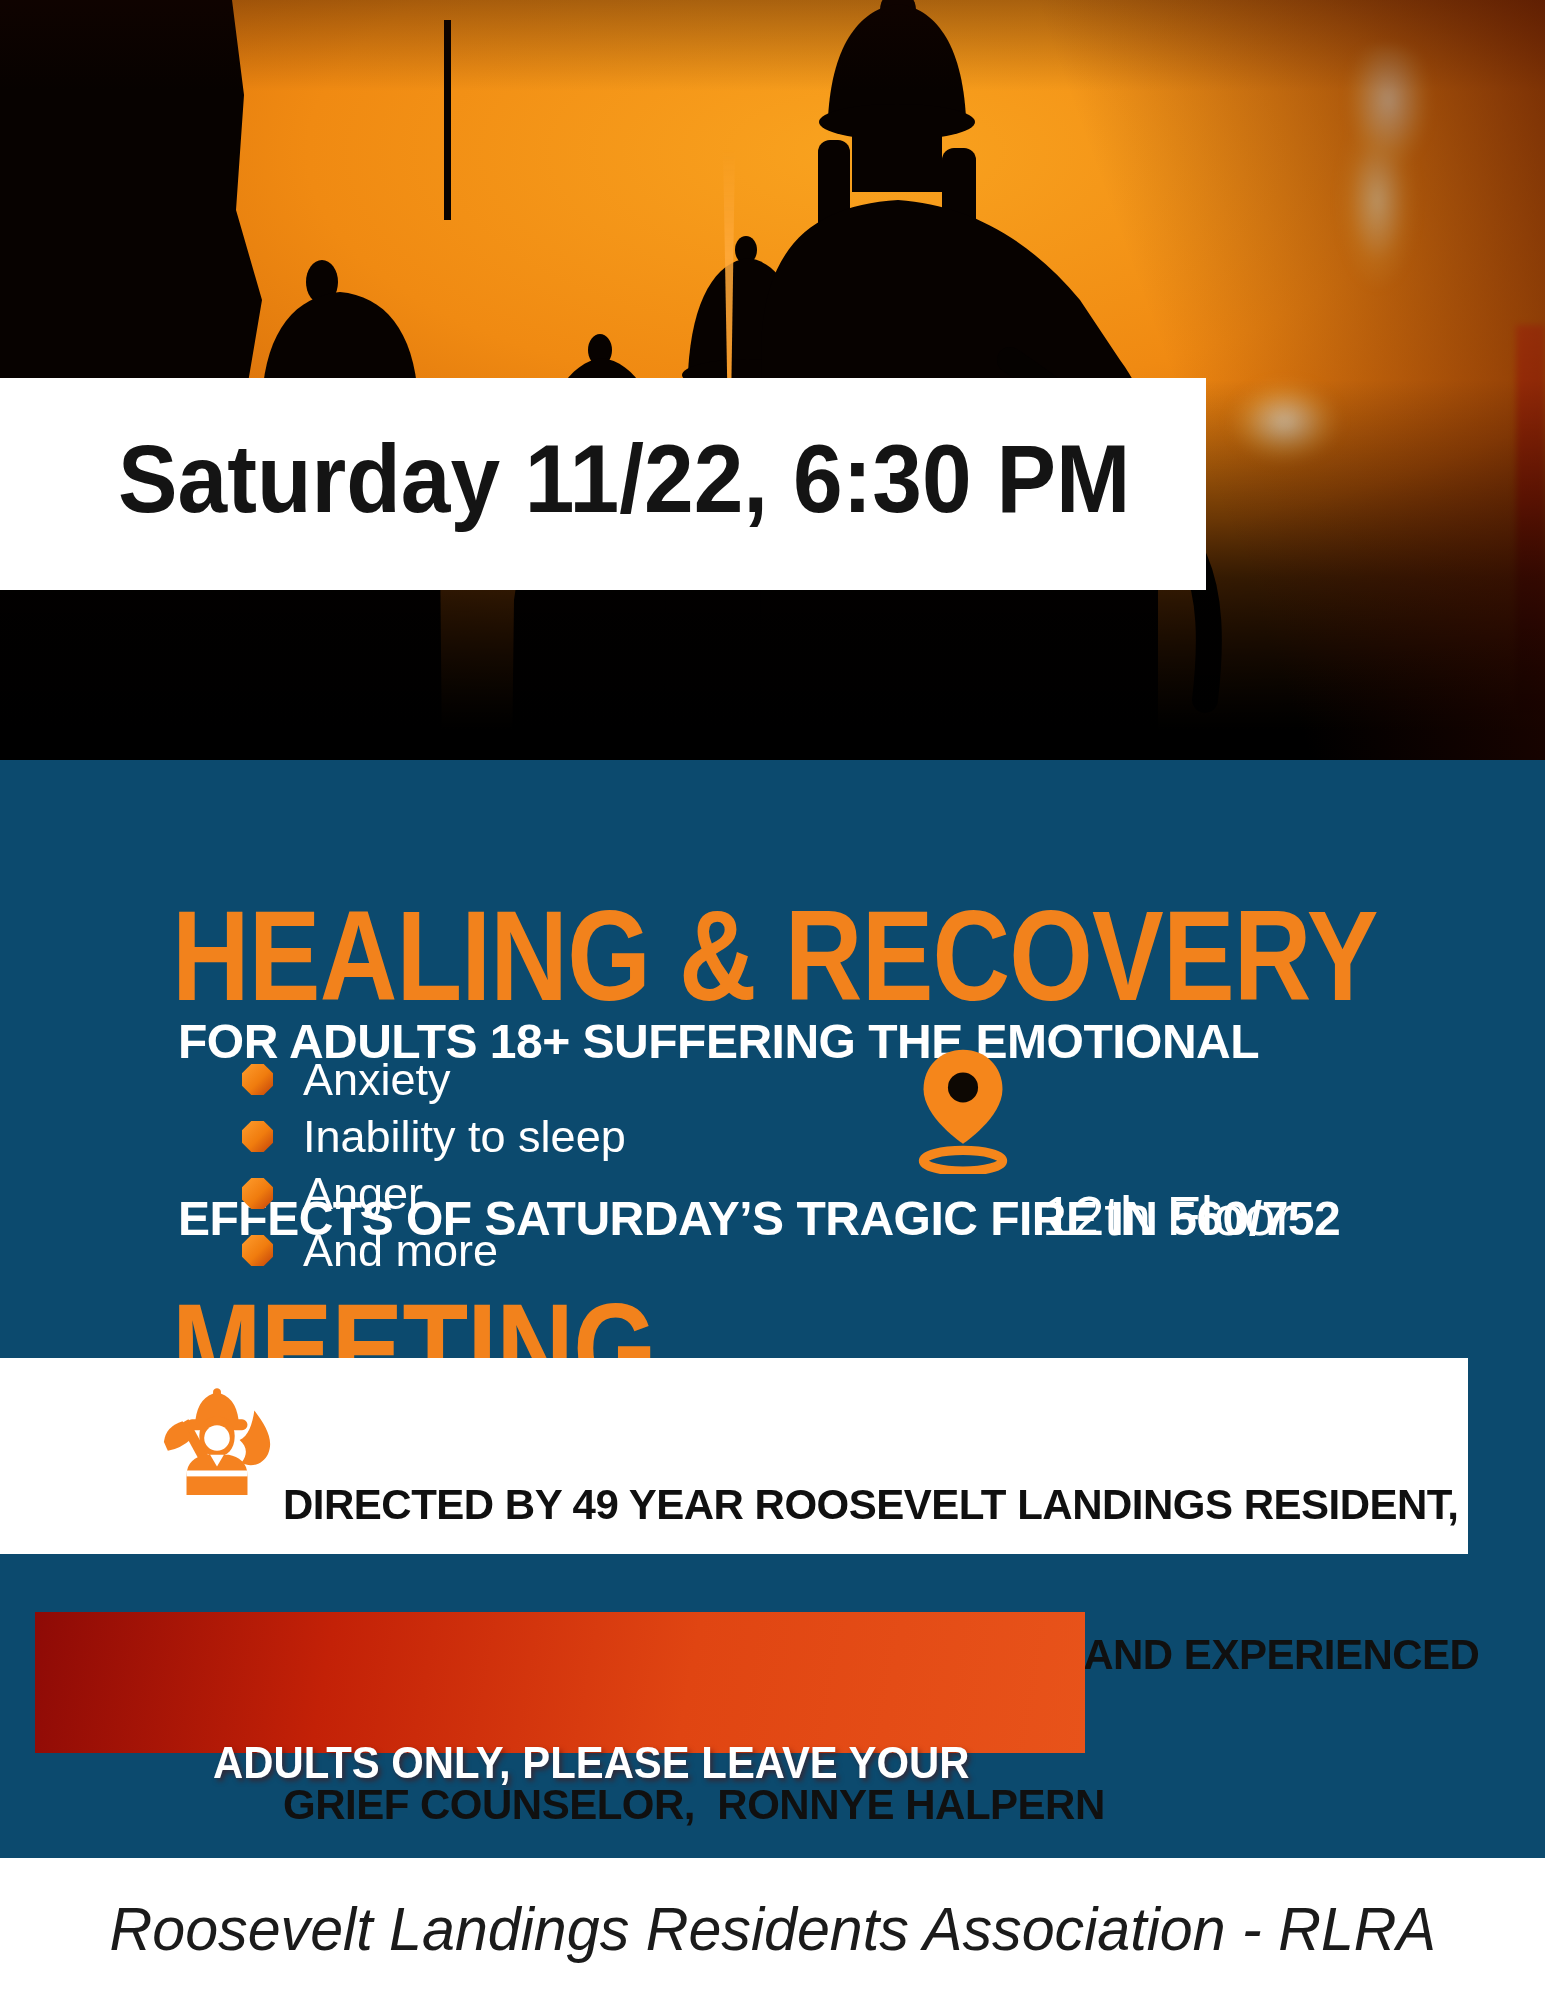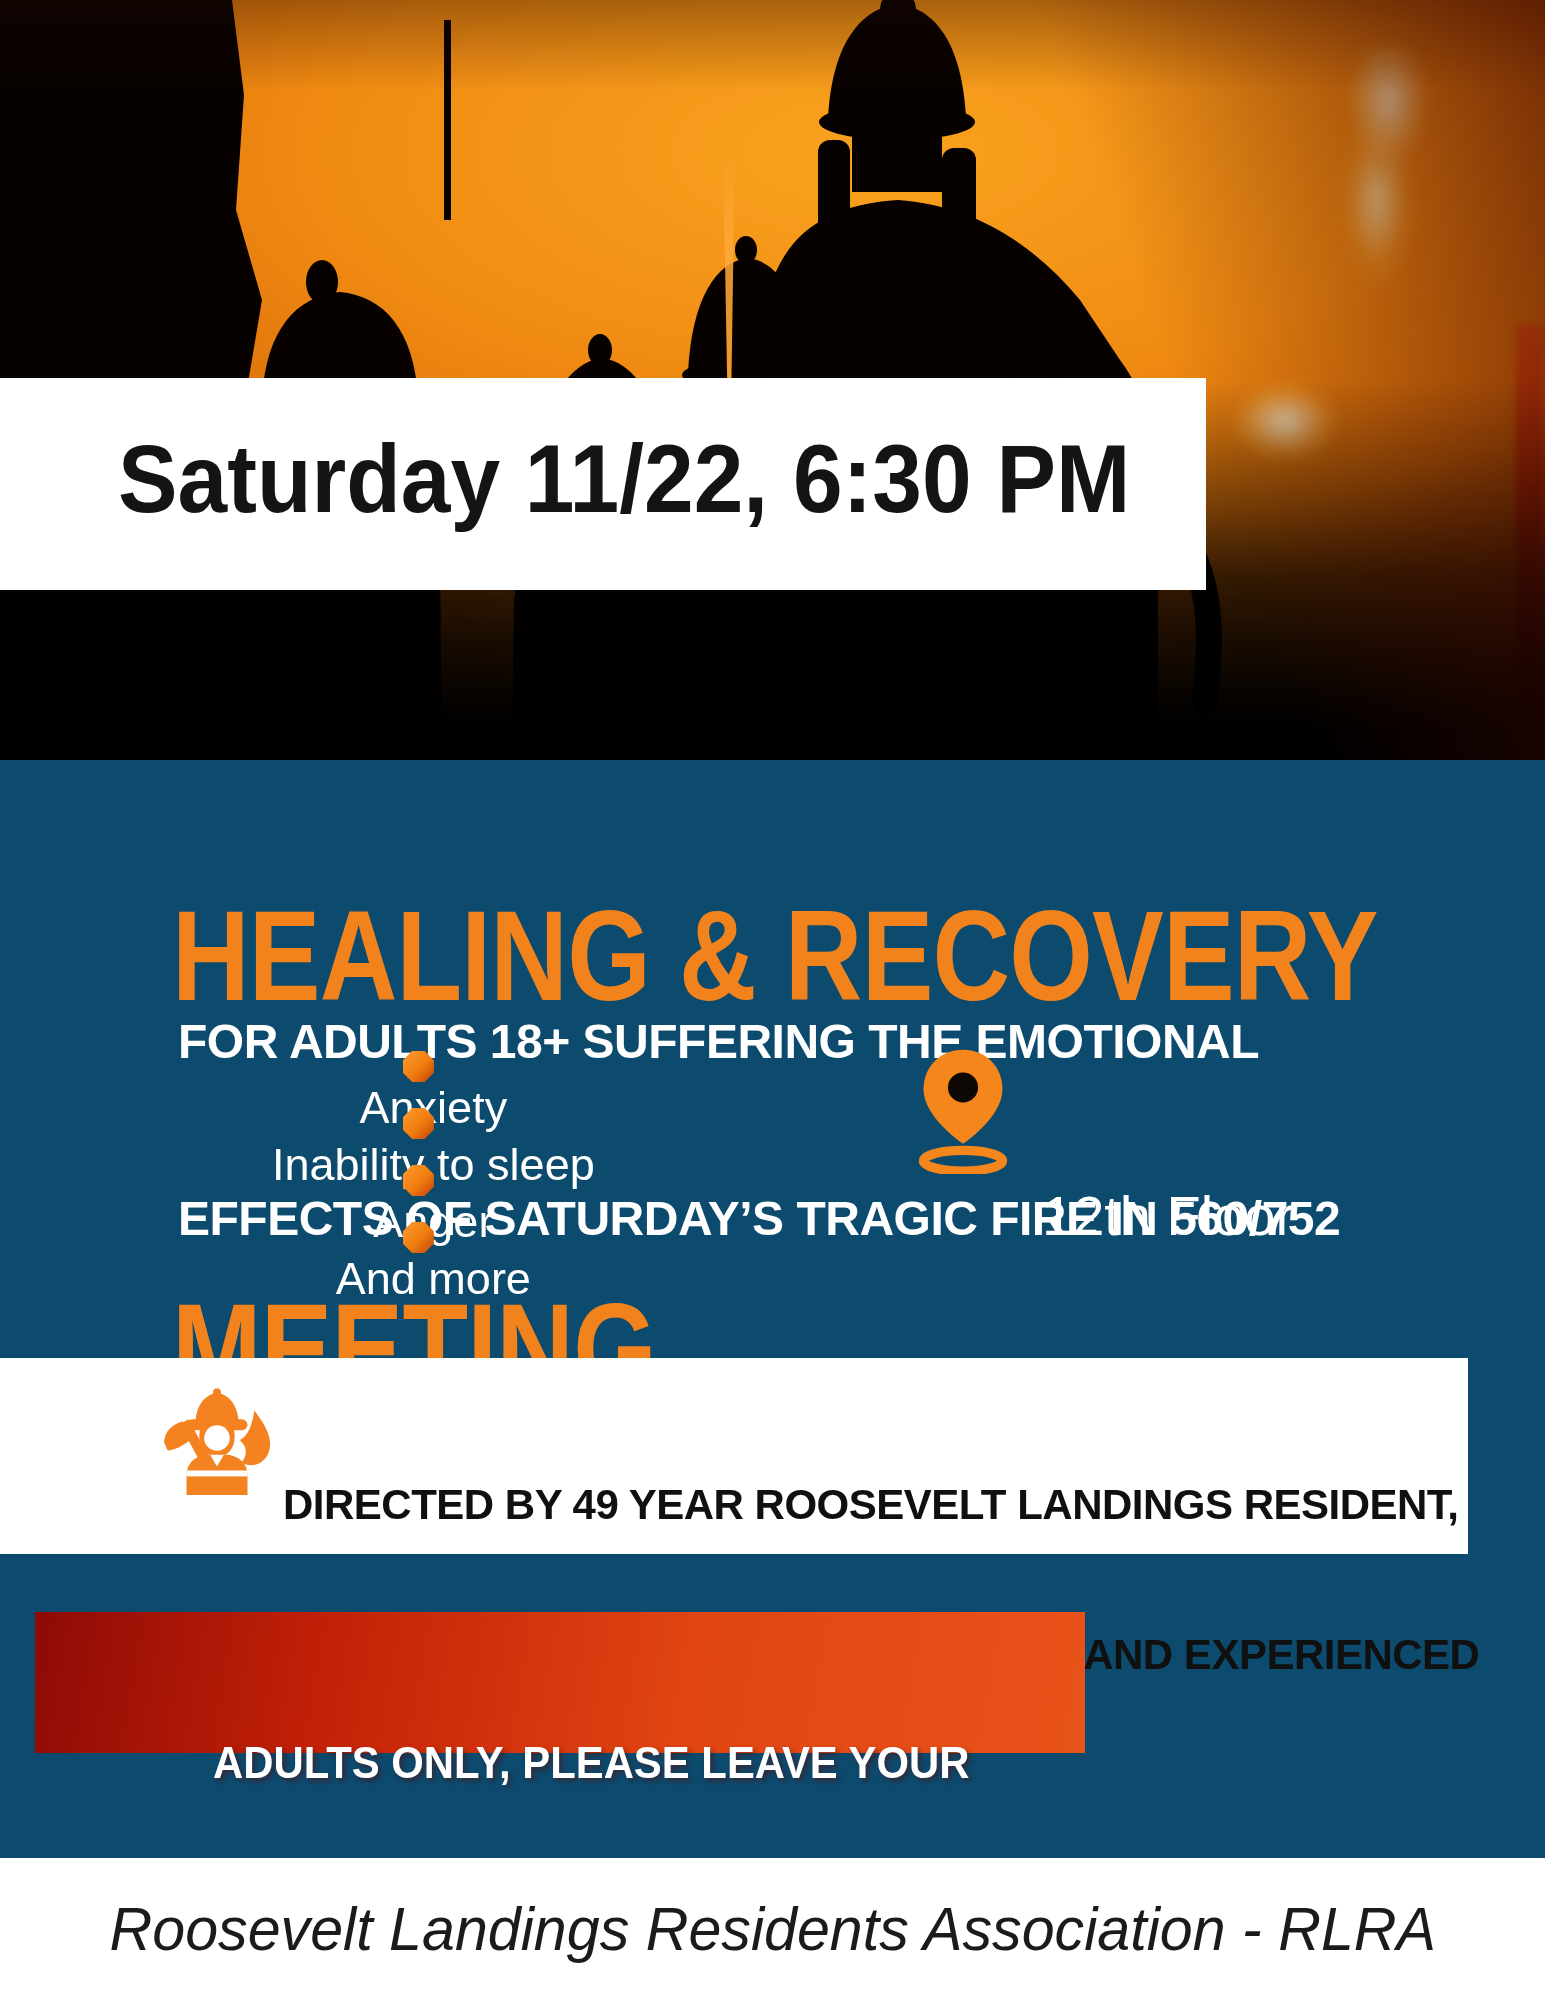--- a/index.html
+++ b/index.html
@@ -39,21 +39,21 @@
   .date-banner .date-text{margin-left:118px;margin-top:-10px;font-size:96px;font-weight:bold;color:#141414;
     transform:scaleX(.93);transform-origin:left center;white-space:pre;}
   
   .title{position:absolute;left:172px;top:628px;color:#f2821c;font-weight:bold;
     font-size:128px;line-height:131px;letter-spacing:-1px;transform:scaleX(.84);transform-origin:left top;white-space:pre;}
   
   .subtitle{position:absolute;left:178px;top:894px;color:#fff;font-weight:bold;
     font-size:48px;line-height:59px;letter-spacing:-.5px;white-space:pre;}
   
   .bullets{position:absolute;left:242px;top:1051px;}
-  .bullet-row{display:flex;align-items:center;height:57px;flex-direction:column;}
+  .bullet-row{display:flex;align-items:center;height:57px;}
   .octagon{width:31px;height:31px;flex:0 0 31px;
     clip-path:polygon(30% 0,70% 0,100% 30%,100% 70%,70% 100%,30% 100%,0 70%,0 30%);
     background:linear-gradient(135deg,#ff9d2e 0%,#f07c0e 55%,#c2410a 100%);}
   .bullet-label{margin-left:30px;font-size:45px;color:#fff;white-space:pre;}
   
   .pin{position:absolute;left:916px;top:1046px;}
   .loc-text{position:absolute;left:1042px;top:1056px;color:#fff;font-size:56px;line-height:64px;white-space:pre;}
   
   .directed{position:absolute;left:0;top:1322px;width:1468px;height:196px;background:#fff;margin-top:36px;}
   .ff-icon{position:absolute;left:158px;top:26px;}
@@ -174,20 +174,21 @@
         <path d="M42 52 C42 39 50 32 60 32 C70 32 78 39 78 52 C78 66 70 73 60 73 C50 73 42 66 42 52 Z"></path>
         <path d="M29 112 L29 92 C29 79 38 73 48 71 L72 71 C82 73 91 79 91 92 L91 112 Z"></path>
       </g>
       <circle cx="60" cy="54" r="13" fill="#ffffff"></circle>
       <polygon points="53,71 67,71 60,83" fill="#ffffff"></polygon>
       <rect x="29" y="87" width="62" height="6" fill="#ffffff"></rect>
     </svg>
     <div class="directed-text">
       <div>DIRECTED BY 49 YEAR ROOSEVELT LANDINGS RESIDENT,</div>
       <div>NY STATE CERTIFIED SOCIAL WORKER AND EXPERIENCED</div>
+      <div>GRIEF COUNSELOR,  RONNYE HALPERN</div>
     </div>
   </div>
 
   <div class="notice">
     <div class="notice-text">
       <div>ADULTS ONLY, PLEASE LEAVE YOUR</div>
       <div>CHILDREN AT HOME</div>
     </div>
   </div>
 

